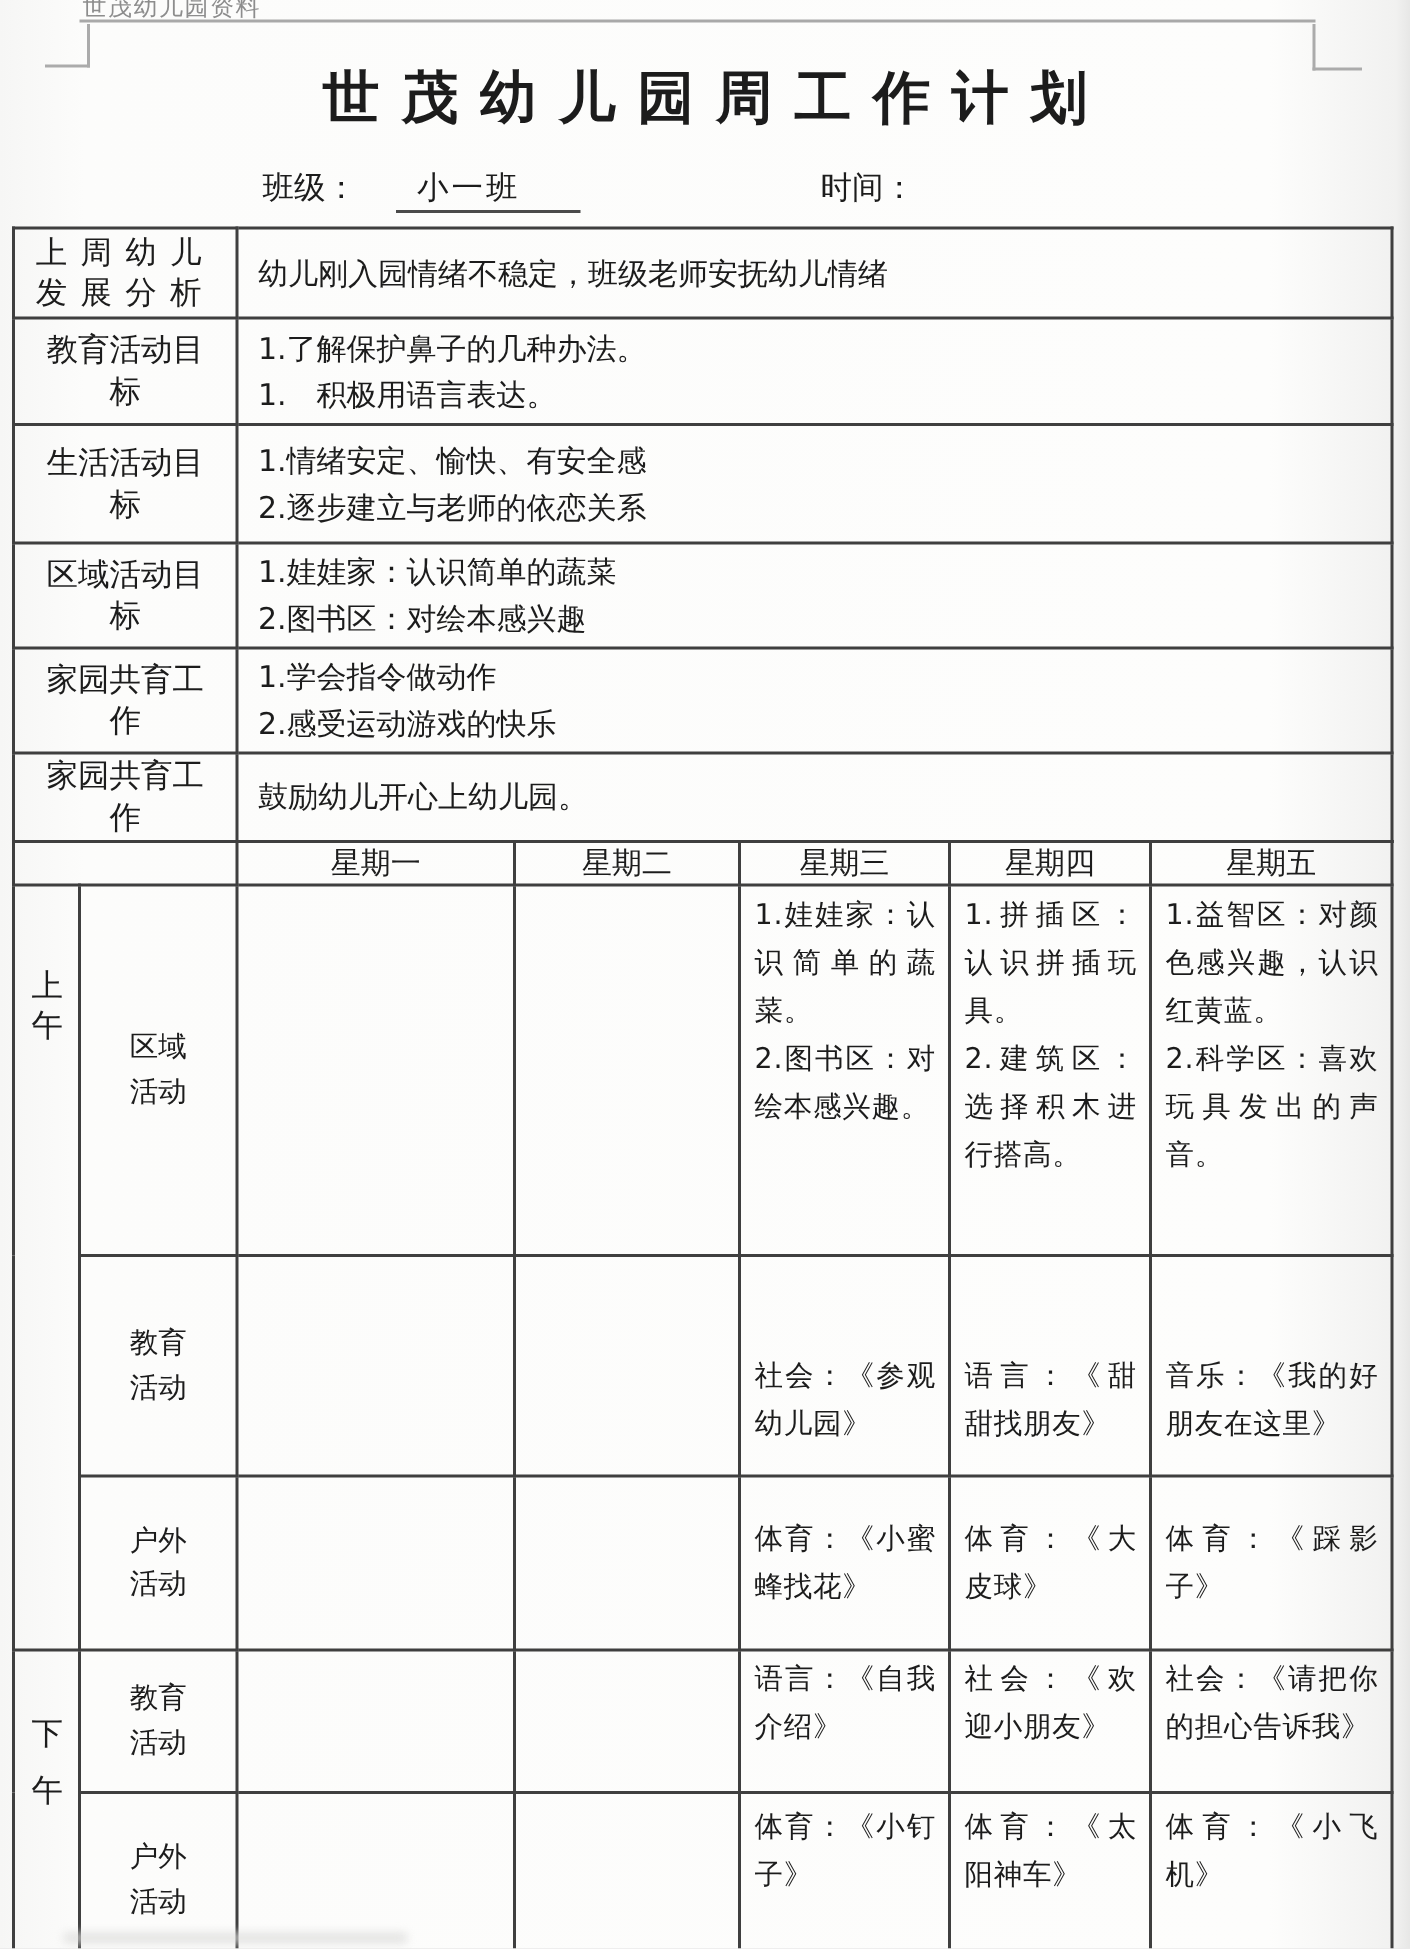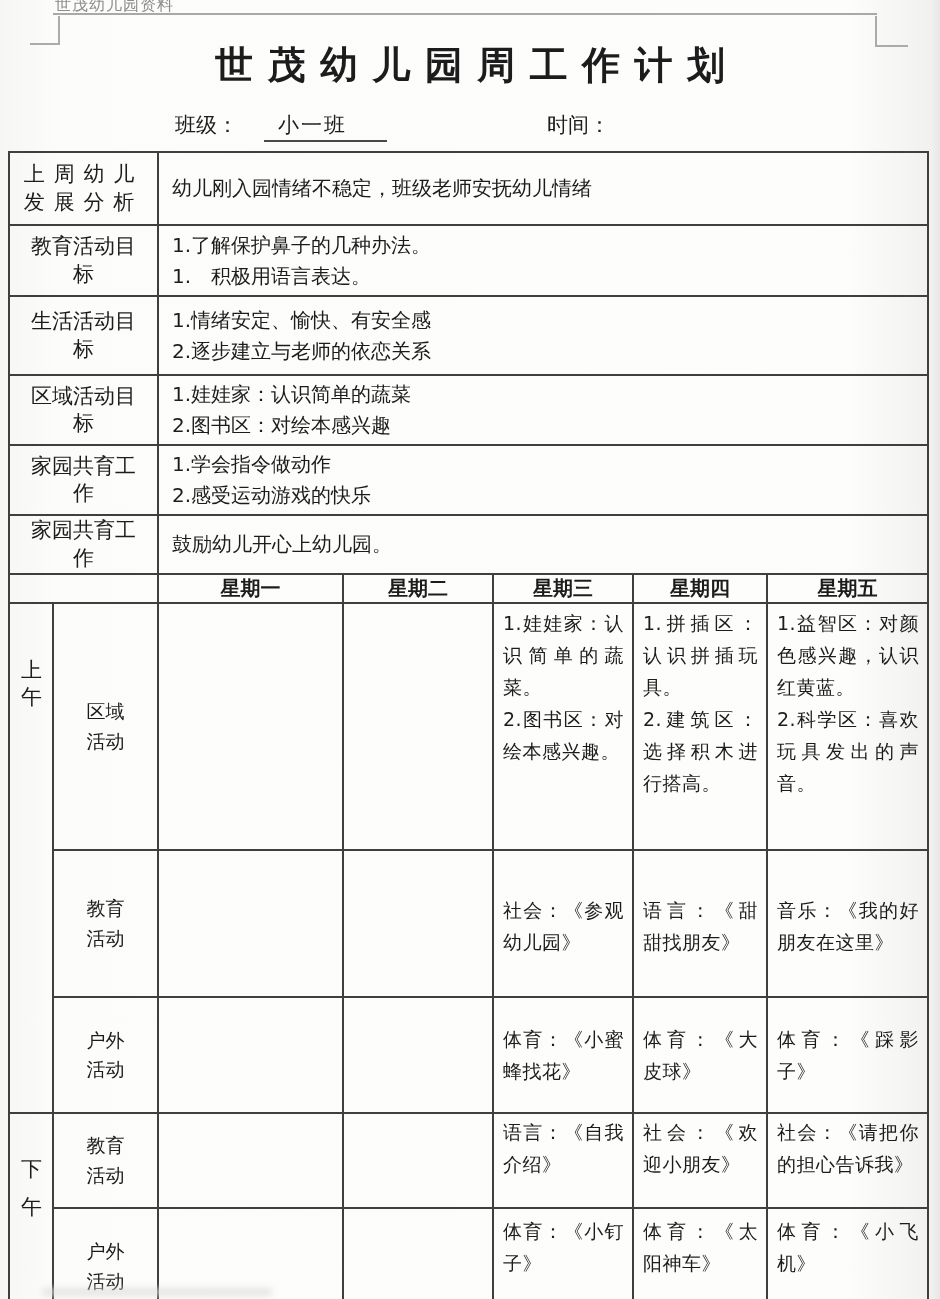--- a/index.html
+++ b/index.html
@@ -67,21 +67,21 @@
   .overview-table td.cnt{
     font-size:20px;line-height:1.55;
     padding:3px 10px 3px 13px;
     vertical-align:middle;white-space:pre-line;margin-top:23px;
   }
   
   .schedule-table{margin-top:-2px;}
   .schedule-table td{font-size:19px;}
   .r-header td{
     height:26px;text-align:center;vertical-align:middle;
-    font-size:20px;padding:0;font-weight:bold;
+    font-size:20px;padding:0;
   }
   .period-cell{text-align:center;vertical-align:top;padding:0;}
   .period-text{
     display:inline-block;
     writing-mode:vertical-lr;
     font-size:21px;line-height:1;
   }
   .am .period-text{padding-top:38px;letter-spacing:28px;}
   .pm .period-text{padding-top:30px;letter-spacing:36px;}
   .sublabel{
@@ -89,25 +89,25 @@
     font-size:20px;line-height:1.55;padding:0;
   }
   .sublabel .stack{display:inline-block;width:2.2em;}
   .day-cell{
     vertical-align:top;text-align:justify;
     line-height:1.68;letter-spacing:.5px;
     padding:4px 8px 4px 9px;
     white-space:pre-line;
   }
   .r-am-region{height:247px;}
-  .r-am-edu{height:147px;}   .r-am-edu .day-cell{padding-top:44px;}
+  .r-am-edu{height:147px;}   .r-am-edu .day-cell{padding-top:64px;}
   .r-am-out{height:116px;}   .r-am-out .day-cell{padding-top:26px;}
   .r-pm-edu{height:95px;}    .r-pm-edu .day-cell{padding-top:3px;}
   .r-pm-out{height:117px;}   .r-pm-out .day-cell{padding-top:7px;}
-  .r0{height:73px;} .r1{height:71px;padding-left:30px;} .r2{height:79px;}
+  .r0{height:60px;} .r1{height:71px;padding-left:30px;} .r2{height:79px;}
   .r3{height:66px;} .r4{height:58px;} .r5{height:59px;}
   .smudge{
     position:absolute;left:42px;top:1288px;width:230px;height:8px;
     background:#dcdcdb;filter:blur(3px);opacity:.7;border-radius:4px;
   }
 </style>
 </head>
 <body>
 
 <div class="page">

